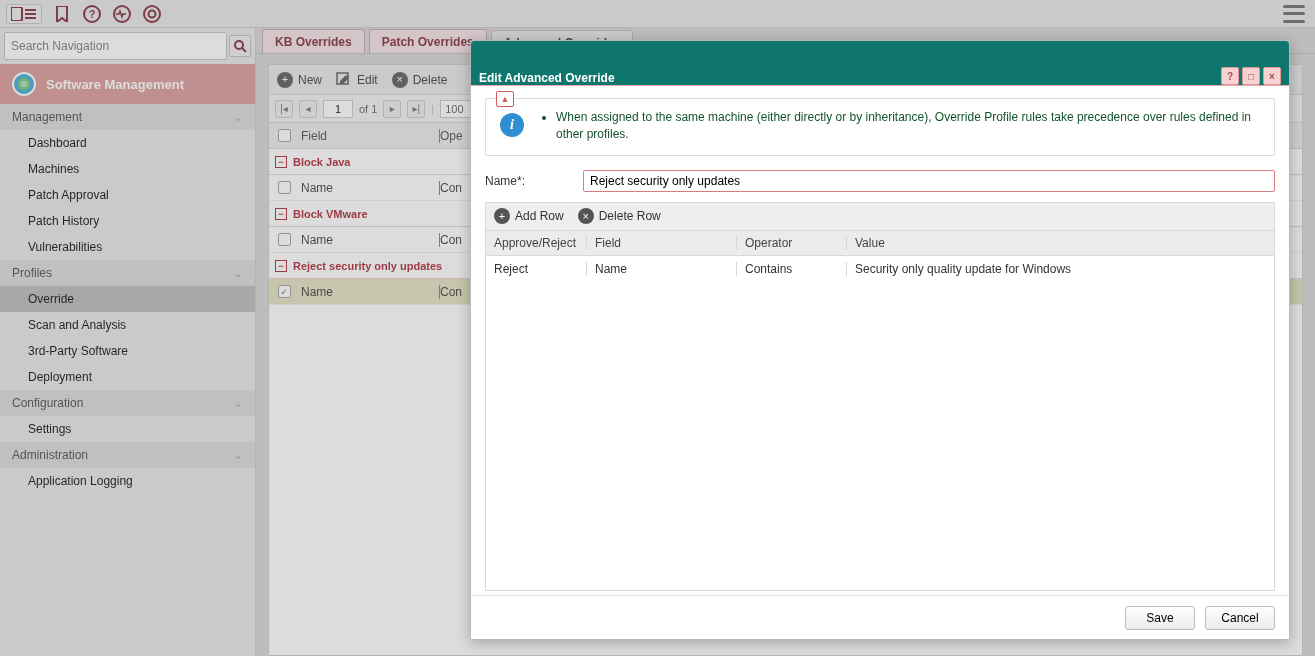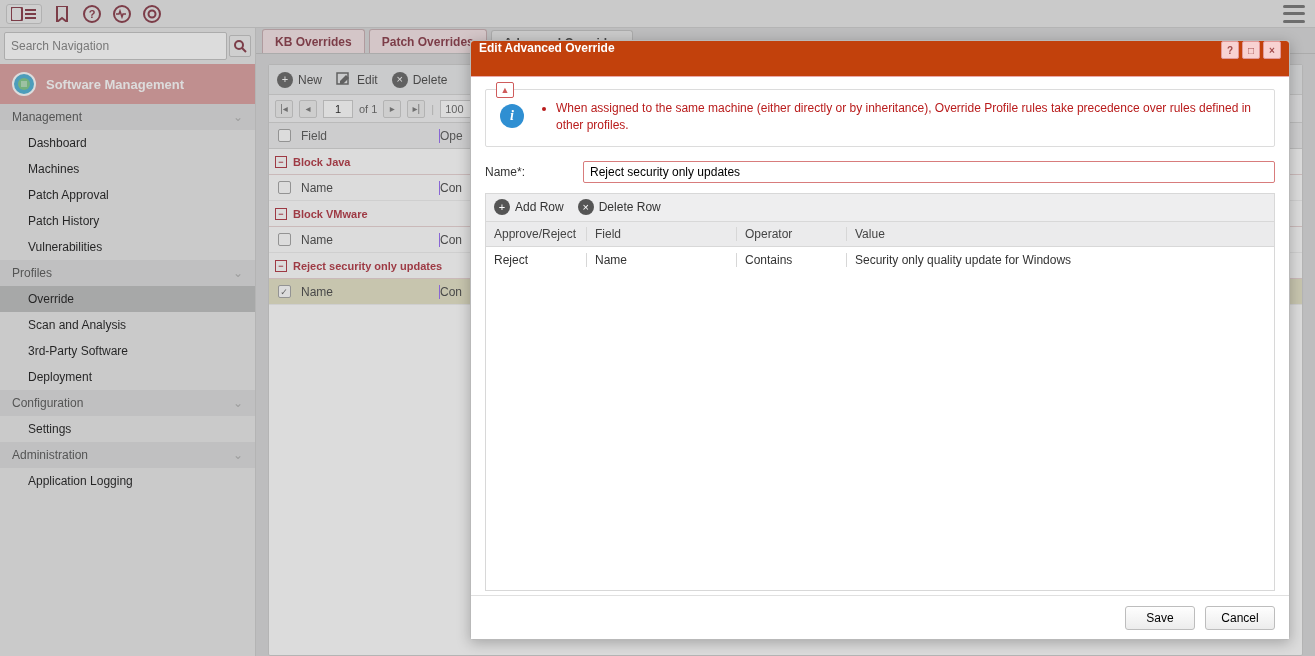--- a/index.html
+++ b/index.html
@@ -59,29 +59,29 @@
   .grid-group-row { height: 26px; display: flex; align-items: center; gap: 6px; padding: 0 6px; border-bottom: 1px solid #e6cfcf; background: #fff; color: #a91f2d; font-weight: 600; font-size: 11px; }
   .grp-toggle { width: 12px; height: 12px; border: 1px solid #a91f2d; display: inline-flex; align-items: center; justify-content: center; font-size: 9px; }
 
   .grid-data-row { height: 26px; display: flex; align-items: center; border-bottom: 1px solid #eee; font-size: 12px; }
   .grid-data-row.sel { background: #e2e0c0; }
   
   .root-overlay { position: absolute; inset: 0; background: rgba(130,130,130,0.28); }
 
   
   .dialog { position: absolute; left: 470px; top: 40px; width: 820px; height: 600px; background: #fff; border: 1px solid #b9b9b9; border-radius: 3px; box-shadow: 0 3px 14px rgba(0,0,0,0.25); display: flex; flex-direction: column; }
-  .dlg-title { height: 36px; background: #c2410c; border-bottom: 1px solid #eaa9a9; display: flex; align-items: flex-start; padding: 0 8px; color: #fff; font-size: 12px; font-weight: 600; border-radius: 3px 3px 0 0; }
+  .dlg-title { height: 45px; background: #0f766e; border-bottom: 1px solid #eaa9a9; display: flex; align-items: flex-end; padding: 0 8px; color: #fff; font-size: 12px; font-weight: 600; border-radius: 3px 3px 0 0; }
   .dlg-title .tspacer { flex: 1; }
   .dlg-tbtn { width: 18px; height: 18px; border: 1px solid #e29999; border-radius: 2px; margin-left: 3px; display: inline-flex; align-items: center; justify-content: center; color: #a14b4b; background: #f8d2d2; font-size: 10px; cursor: pointer; }
 
   .dlg-body { flex: 1; padding: 12px 14px 4px 14px; overflow: hidden; display: flex; flex-direction: column; }
   .info-panel { border: 1px solid #dcdcdc; border-radius: 2px; padding: 10px 14px 12px 14px; position: relative; display: flex; gap: 14px; }
   .info-panel .collapse-tab { position: absolute; left: 10px; top: -8px; width: 18px; height: 16px; border: 1px solid #cf5b5b; background: #fff; border-radius: 2px; display: inline-flex; align-items: center; justify-content: center; color: #cf5b5b; font-size: 9px; cursor: pointer; }
   .info-icon { width: 24px; height: 24px; border-radius: 50%; background: #2f8fd2; color: #fff; font-family: Georgia, serif; font-style: italic; font-weight: bold; display: inline-flex; align-items: center; justify-content: center; font-size: 14px; flex-shrink: 0; margin-top: 4px; }
-  .info-text ul { padding-left: 18px; font-size: 12px; color: #b91c1c; }
+  .info-text ul { padding-left: 18px; font-size: 12px; color: #14532d; }
   .info-text li { line-height: 1.4; }
 
   .name-row { display: flex; align-items: center; margin-top: 14px; gap: 8px; }
   .name-label { width: 90px; font-size: 12px; color: #333; }
   .name-input { flex: 1; height: 22px; border: 1px solid #d87c7c; border-radius: 2px; padding: 0 6px; font-size: 12px; outline: none; }
 
   .row-toolbar { margin-top: 10px; height: 28px; background: #eeeeef; border: 1px solid #d8d8d8; border-bottom: none; display: flex; align-items: center; gap: 14px; padding: 0 8px; }
 
   .rules-head { height: 26px; background: #ebebec; border: 1px solid #d8d8d8; display: flex; align-items: center; font-size: 12px; color: #444; }
   .rc1 { width: 100px; padding-left: 8px; }

